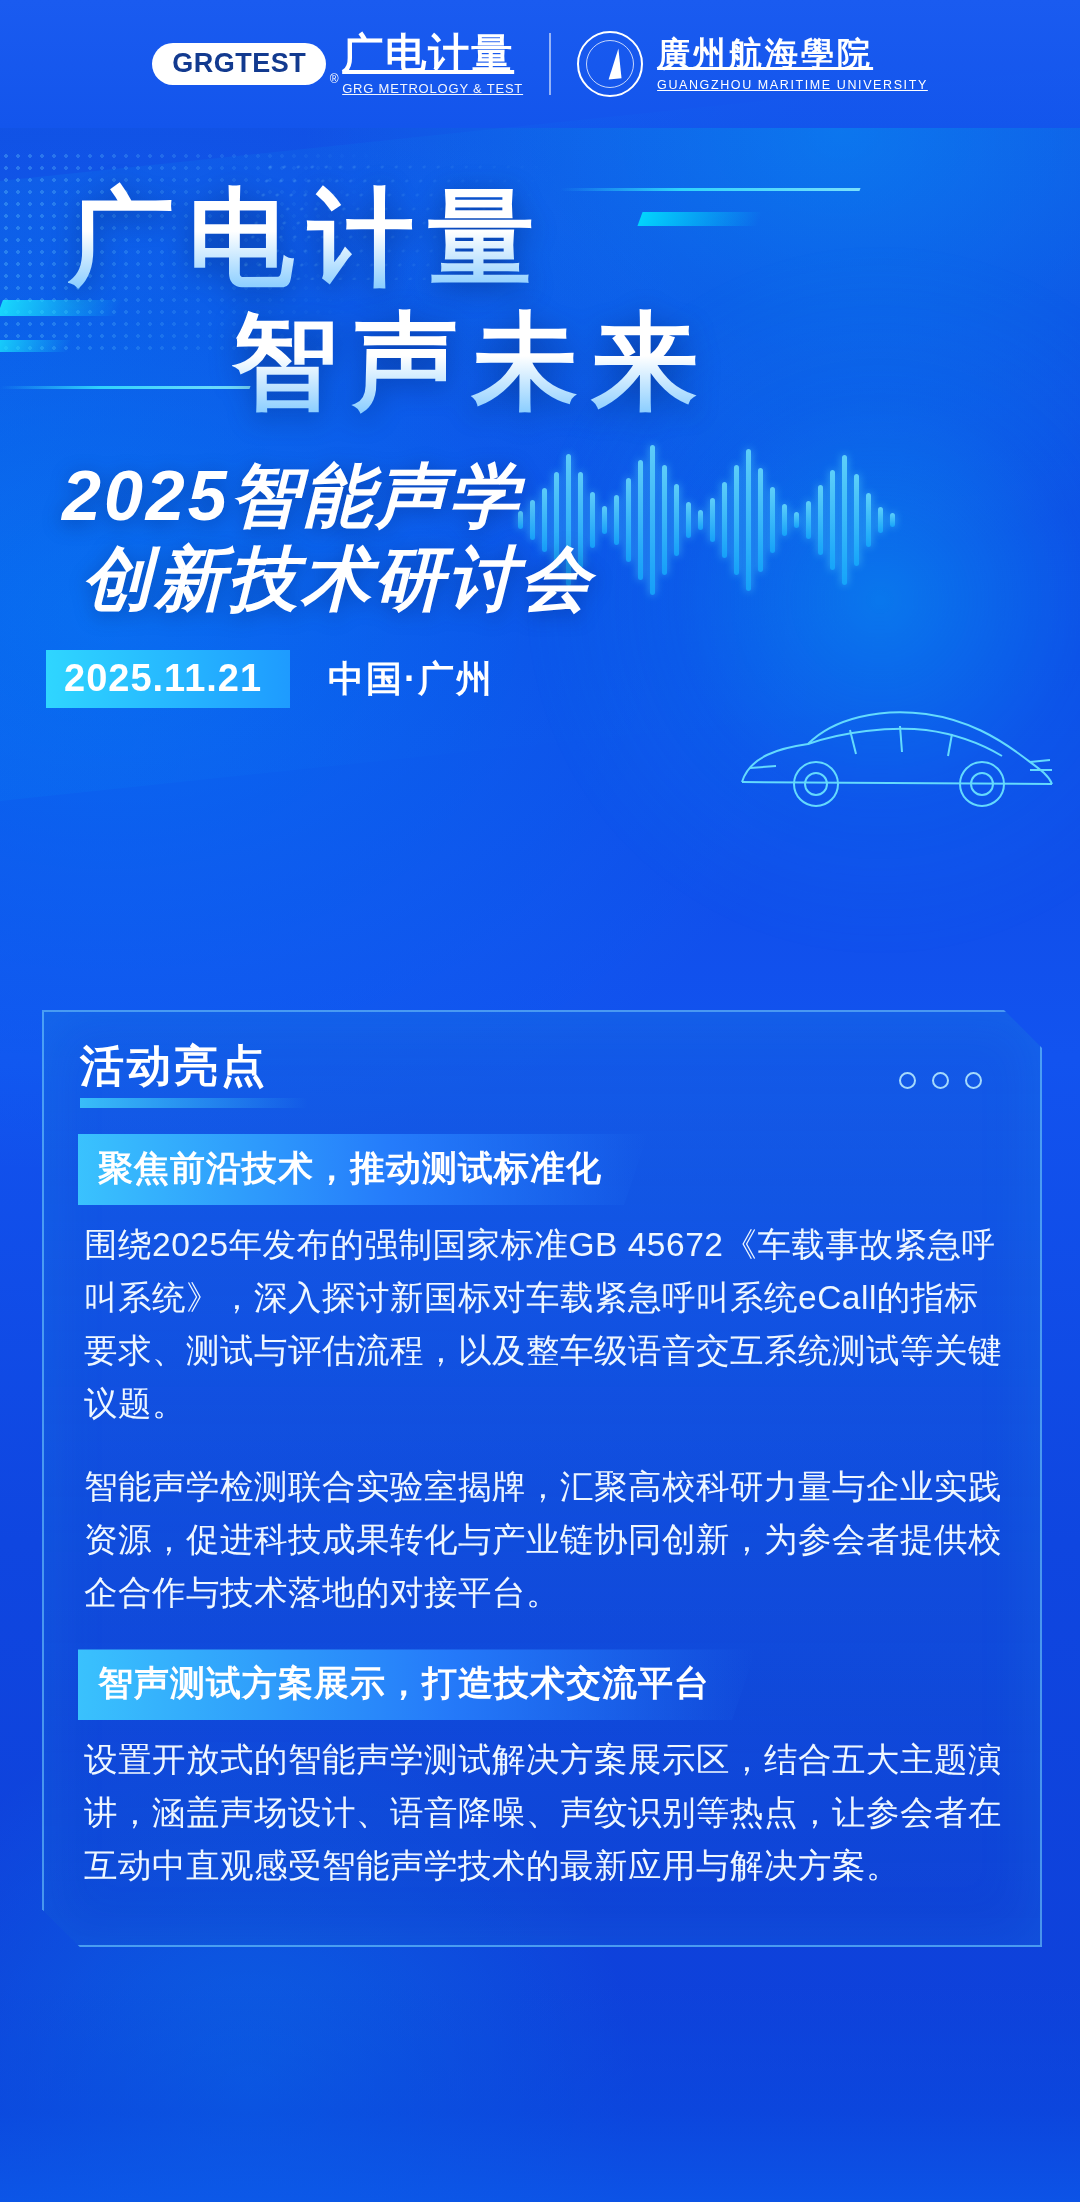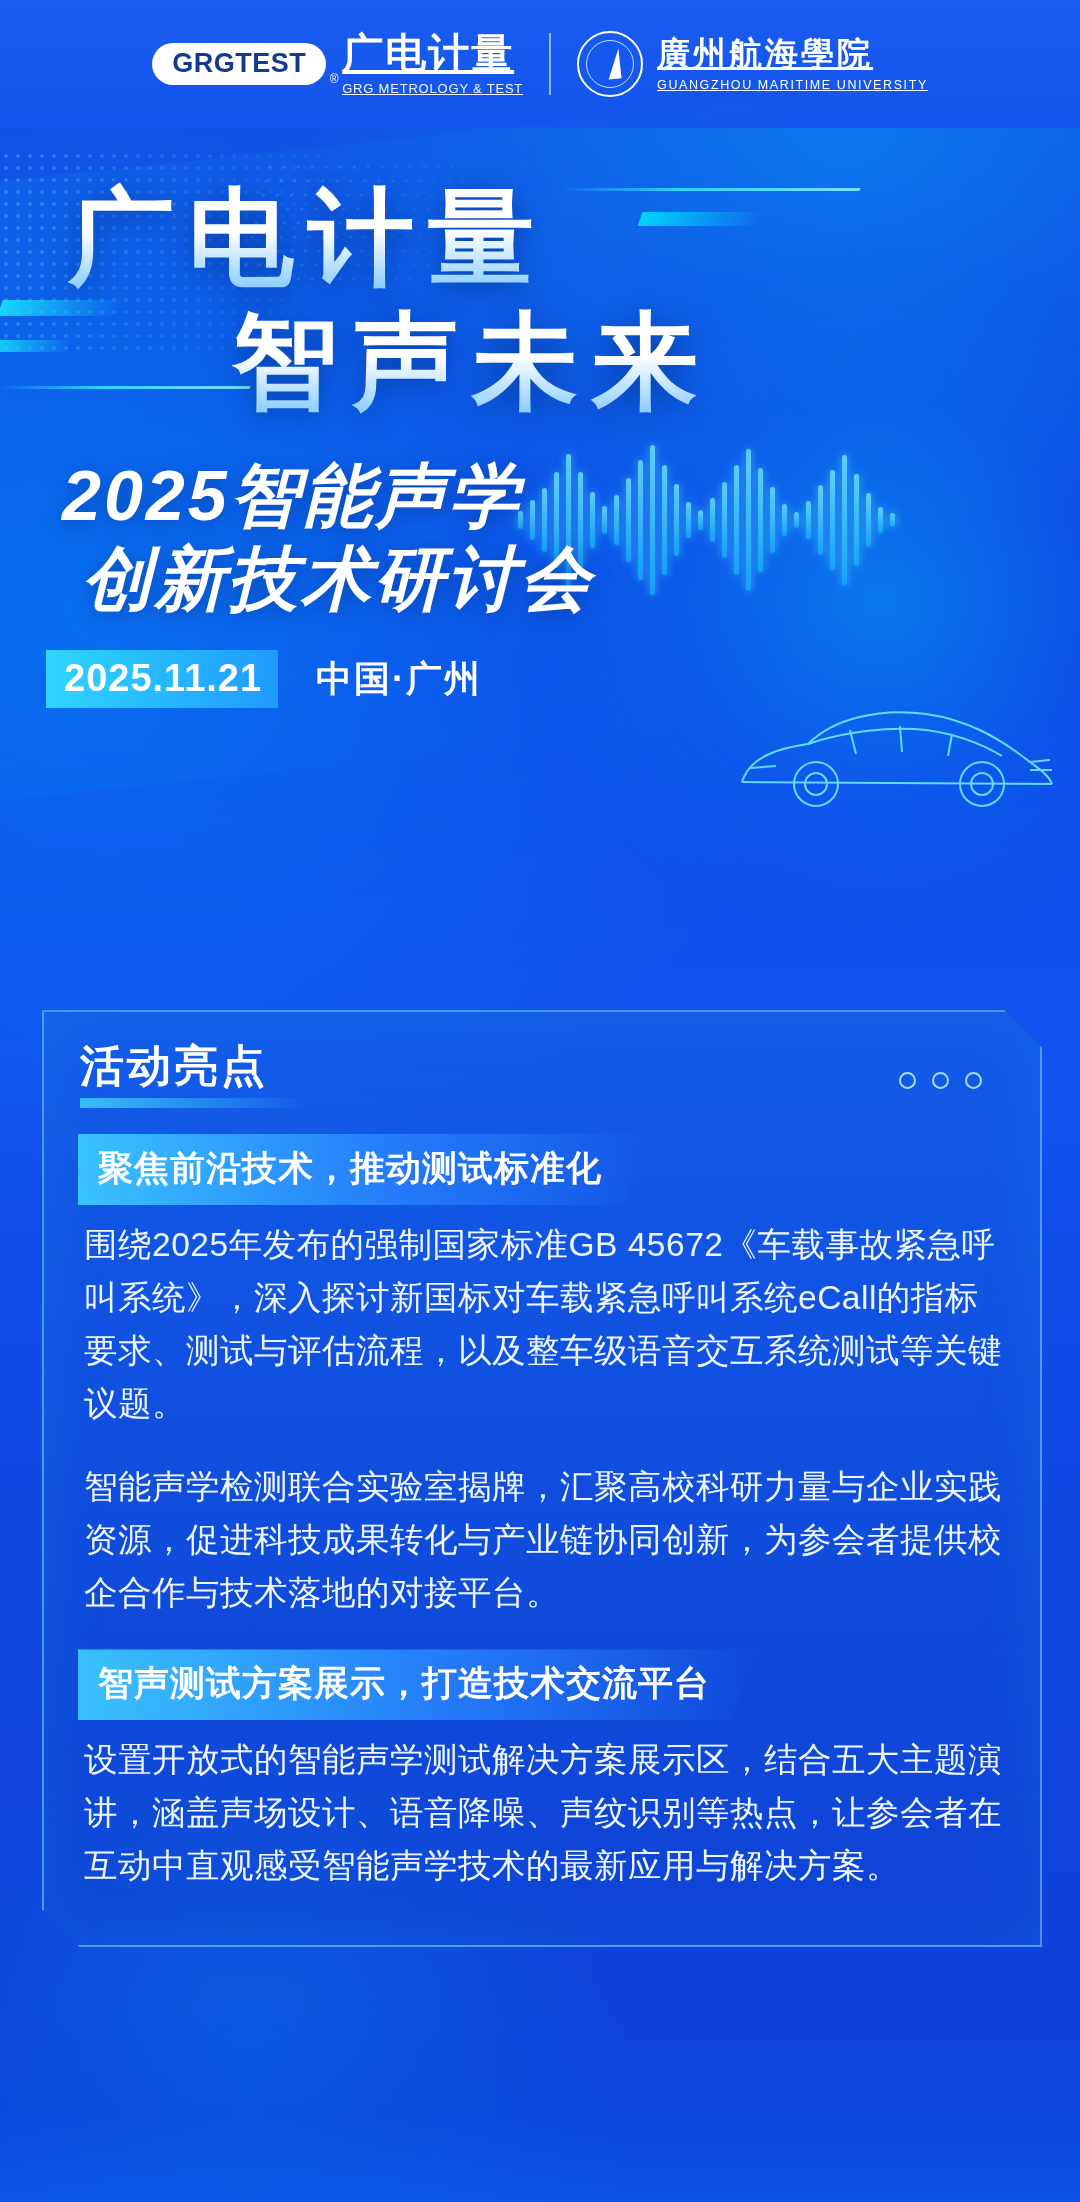--- a/index.html
+++ b/index.html
@@ -218,21 +218,21 @@
     margin-left: 46px;
     display: flex;
     align-items: center;
     gap: 38px;
   }
   .date-chip {
     background: linear-gradient(90deg, #2fd6ff 0%, #1e9bff 100%);
     color: #ffffff;
     font-size: 38px;
     font-weight: bold;
-    padding: 9px 16px 11px 18px;
+    padding: 9px 28px 11px 18px;
     letter-spacing: 1px;
     line-height: 1;
   }
   .place {
     font-size: 36px;
     font-weight: bold;
     letter-spacing: 2px;
   }
 
   

